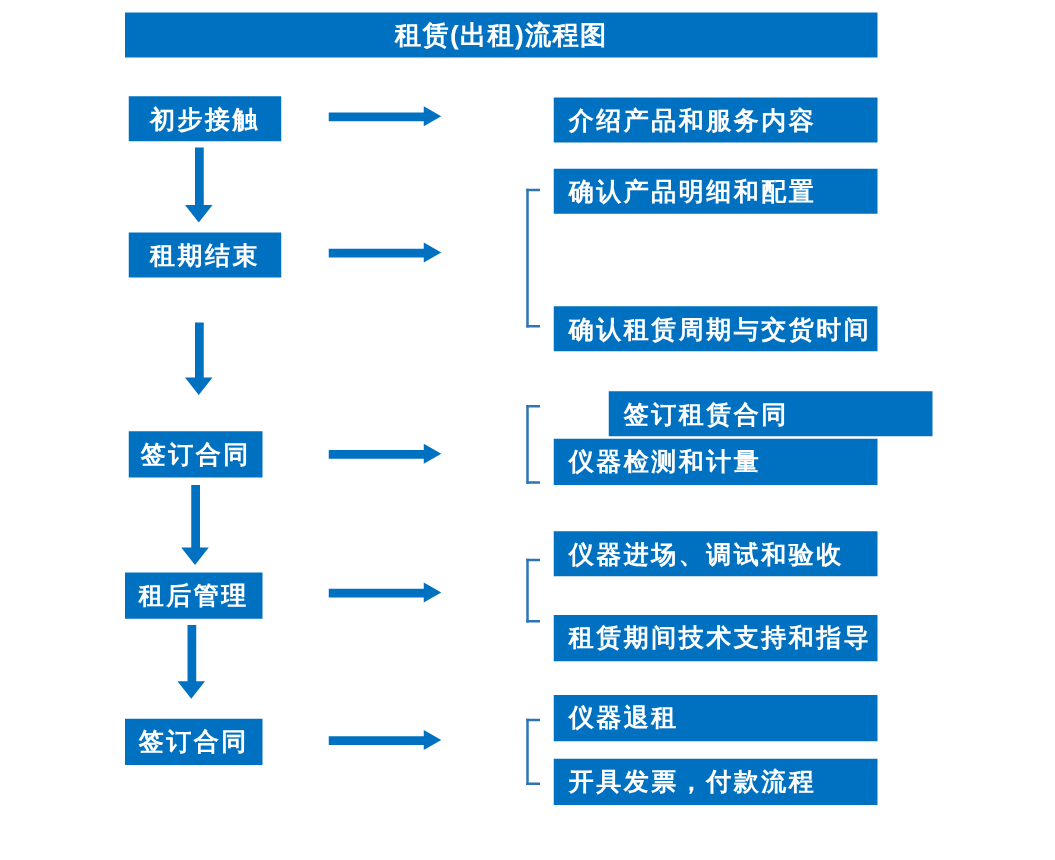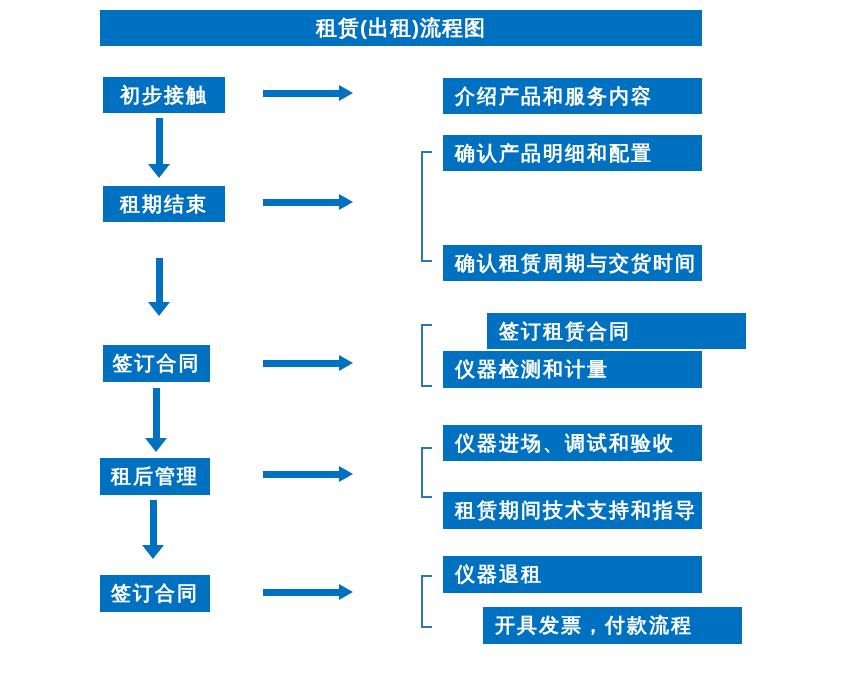--- a/index.html
+++ b/index.html
@@ -45,21 +45,21 @@
   }
   .out-1  { top: 78px;  }
   .out-2  { top: 135px; }
   .out-3  { top: 187px; }
   .out-4  { top: 245px; }
   .out-5  { top: 313px; margin-left: 44px; }
   .out-6  { top: 351px; height: 37px; }
   .out-7  { top: 425px; }
   .out-8  { top: 492px; height: 37px; }
   .out-9  { top: 556px; height: 37px; }
-  .out-10 { top: 607px; height: 37px; margin-left: 40px; }
+  .out-10 { top: 607px; height: 37px; }
 
   
   .h-arrow { position: absolute; width: 90px; height: 16px; left: 263px; }
   .h-arrow .stem {
     position: absolute; left: 0; top: 4.5px; width: 77px; height: 7px;
     background: #0070C0;
   }
   .h-arrow .head {
     position: absolute; right: 0; top: 0;
     width: 0; height: 0;

